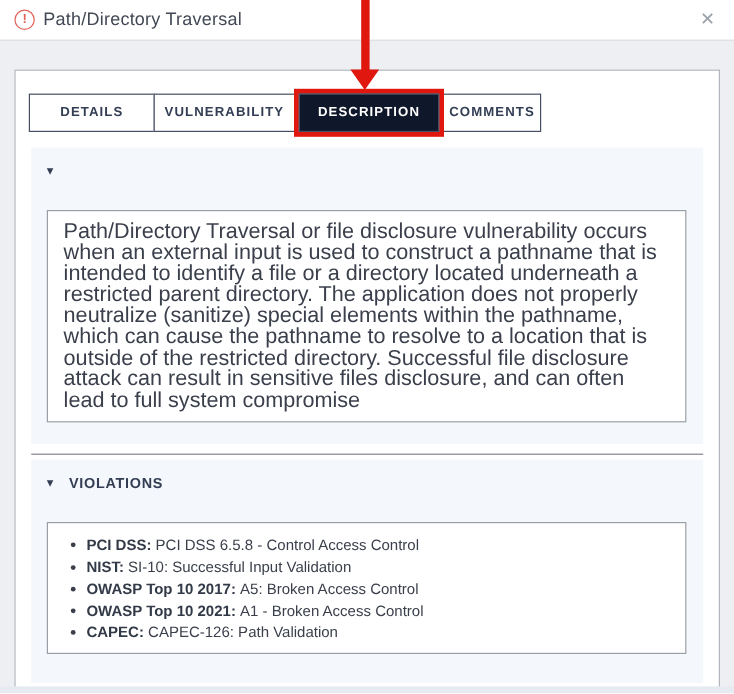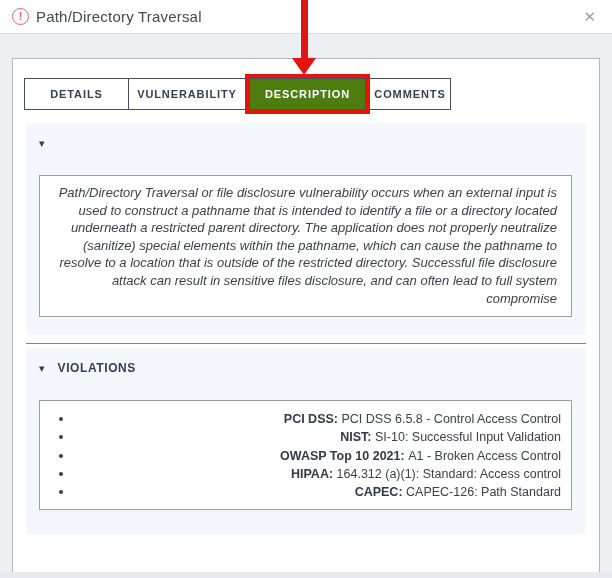--- a/index.html
+++ b/index.html
@@ -57,21 +57,20 @@
 
   
   .panel {
     position: absolute;
     left: 12px;
     top: 58px;
     width: 588px;
     height: 516px;
     background: #ffffff;
     border: 1px solid #b3b7bd;
-    text-align: right;
   }
 
   
   .tabs {
     display: flex;
     align-items: center;
     height: 32px;
     margin: 19px 0 0 11px;
   }
   .tab {
@@ -91,21 +90,21 @@
     z-index: 1;
   }
   .tab:first-child { margin-left: 0; }
   .tab-annotation-box {
     border: 4px solid #e0170f;
     margin-left: -1px;
     position: relative;
     z-index: 3;
   }
   .tab.active {
-    background: #4d7c0f;
+    background: #0f172a;
     color: #ffffff;
     border-color: #454e63;
     margin-left: 0;
   }
   .w-details { width: 105px; }
   .w-remediations { width: 118px; }
   .w-description { width: 117px; }
   .w-comments { width: 82px; }
 
   
@@ -132,25 +131,24 @@
     font-weight: 700;
     letter-spacing: 0.6px;
   }
   .content-box {
     margin-top: 21px;
     background: #ffffff;
     border: 1px solid #999fa7;
   }
   .desc-box {
     padding: 8px 14px 9px 13px;
-    font-size: 13px;
+    font-size: 18px;
     line-height: 17.6px;
     color: #3a3f4b;
     font-stretch: semi-condensed;
-    font-style: italic;
   }
   .section-divider {
     margin: 8px 13px 0 13px;
     height: 1px;
     background: #80858d;
   }
   .section.violations { margin-top: 4px; padding-bottom: 24px; }
 
   .viol-box { padding: 9px 10px 8px 0; }
   .viol-item {
@@ -238,32 +236,32 @@
           <span class="viol-label">PCI DSS: </span>
           <span class="viol-text">PCI DSS 6.5.8 - Control Access Control</span>
         </div>
         <div class="viol-item">
           <span class="dot"></span>
           <span class="viol-label">NIST: </span>
           <span class="viol-text">SI-10: Successful Input Validation</span>
         </div>
         <div class="viol-item">
           <span class="dot"></span>
+          <span class="viol-label">OWASP Top 10 2017: </span>
+          <span class="viol-text">A5: Broken Access Control</span>
+        </div>
+        <div class="viol-item">
+          <span class="dot"></span>
           <span class="viol-label">OWASP Top 10 2021: </span>
           <span class="viol-text">A1 - Broken Access Control</span>
         </div>
         <div class="viol-item">
           <span class="dot"></span>
-          <span class="viol-label">HIPAA: </span>
-          <span class="viol-text">164.312 (a)(1): Standard: Access control</span>
-        </div>
-        <div class="viol-item">
-          <span class="dot"></span>
           <span class="viol-label">CAPEC: </span>
-          <span class="viol-text">CAPEC-126: Path Standard</span>
+          <span class="viol-text">CAPEC-126: Path Validation</span>
         </div>
       </div>
     </div>
 
   </div>
 
   <div class="arrow-line"></div>
   <div class="arrow-head"></div>
 
   <div class="bottom-strip"></div>

